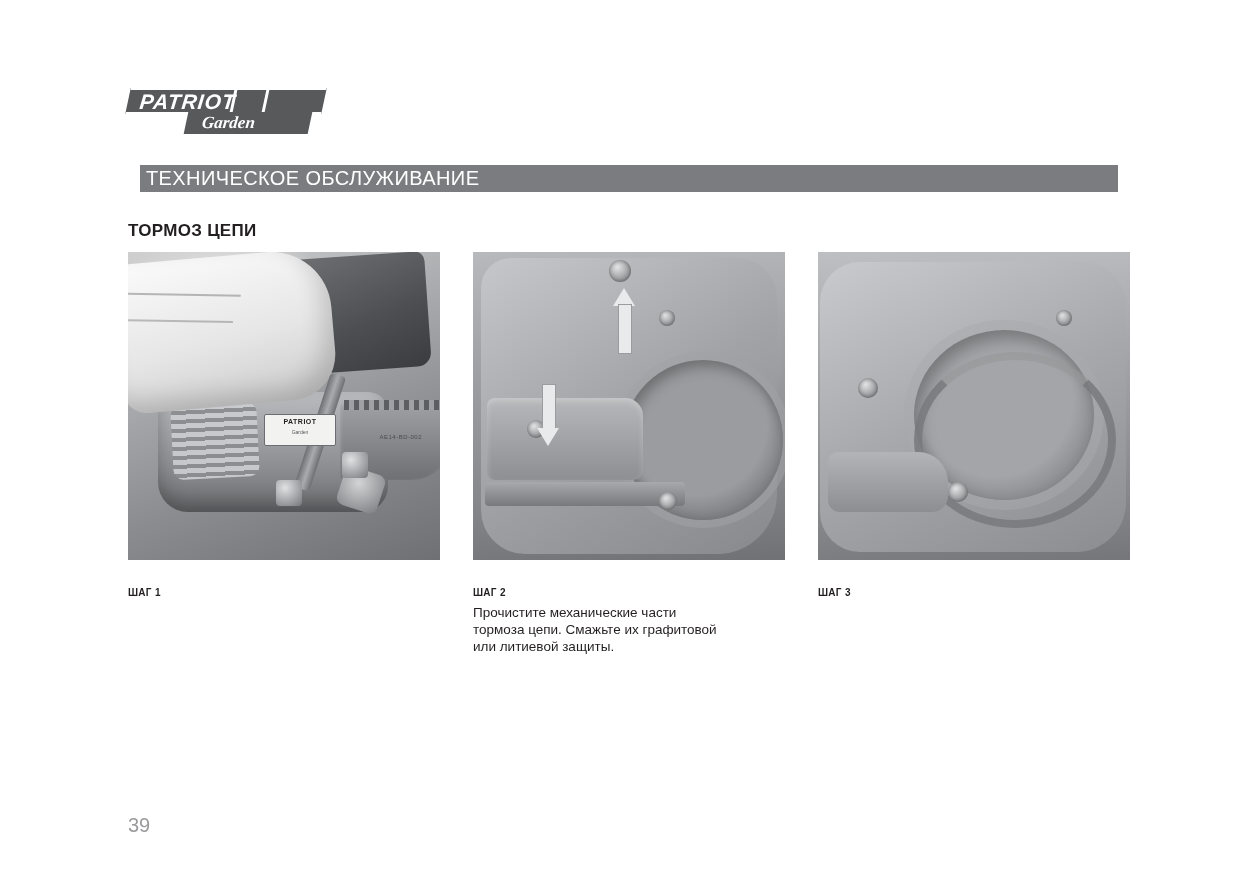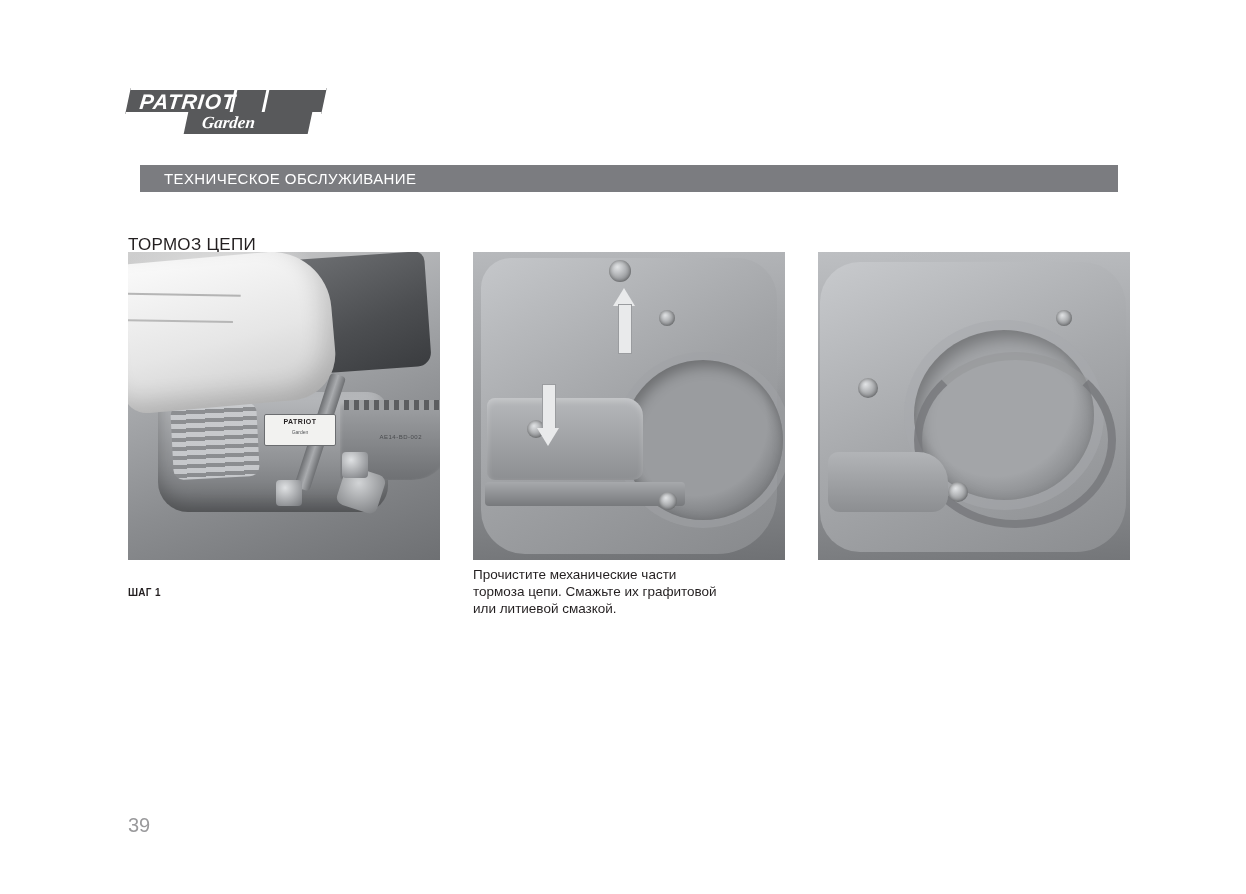--- a/index.html
+++ b/index.html
@@ -85,32 +85,32 @@
     align-items: center;
   }
   .section-bar .accent {
     width: 12px;
     height: 27px;
     background: #ffffff;
     flex: 0 0 auto;
   }
   .section-bar .title {
     color: #ffffff;
-    font-size: 15px;
+    font-size: 20px;
     letter-spacing: 0.4px;
-    padding-left: 24px;
+    padding-left: 6px;
   }
 
   
   .sub-heading {
     position: absolute;
     left: 128px;
-    top: 235px;
+    top: 221px;
     font-size: 17px;
-    font-weight: normal;
+    font-weight: bold;
     letter-spacing: 0.3px;
     color: #231f20;
   }
 
   
   .steps {
     position: absolute;
     left: 128px;
     top: 252px;
     width: 992px;
@@ -465,35 +465,37 @@
         <div class="boltD"></div>
         <div class="arrow-up">
           <div class="arrow-head"></div>
           <div class="arrow-shaft"></div>
         </div>
         <div class="arrow-down">
           <div class="arrow-shaft"></div>
           <div class="arrow-head"></div>
         </div>
       </div>
+      <div class="step-title">ШАГ 2</div>
       <div class="step-text">Прочистите механические части
 тормоза цепи. Смажьте их графитовой
-или литиевой смазкой.</div>
+или литиевой защиты.</div>
     </div>
 
     <div class="step">
       <div class="photo p3">
         <div class="ph-grad"></div>
         <div class="cover"></div>
         <div class="bighole"></div>
         <div class="band"></div>
         <div class="ridge"></div>
         <div class="boltA"></div>
         <div class="boltB"></div>
         <div class="boltC"></div>
       </div>
+      <div class="step-title">ШАГ 3</div>
     </div>
 
   </div>
 
   <div class="page-number">39</div>
 
 </div>
 
 </body></html>

